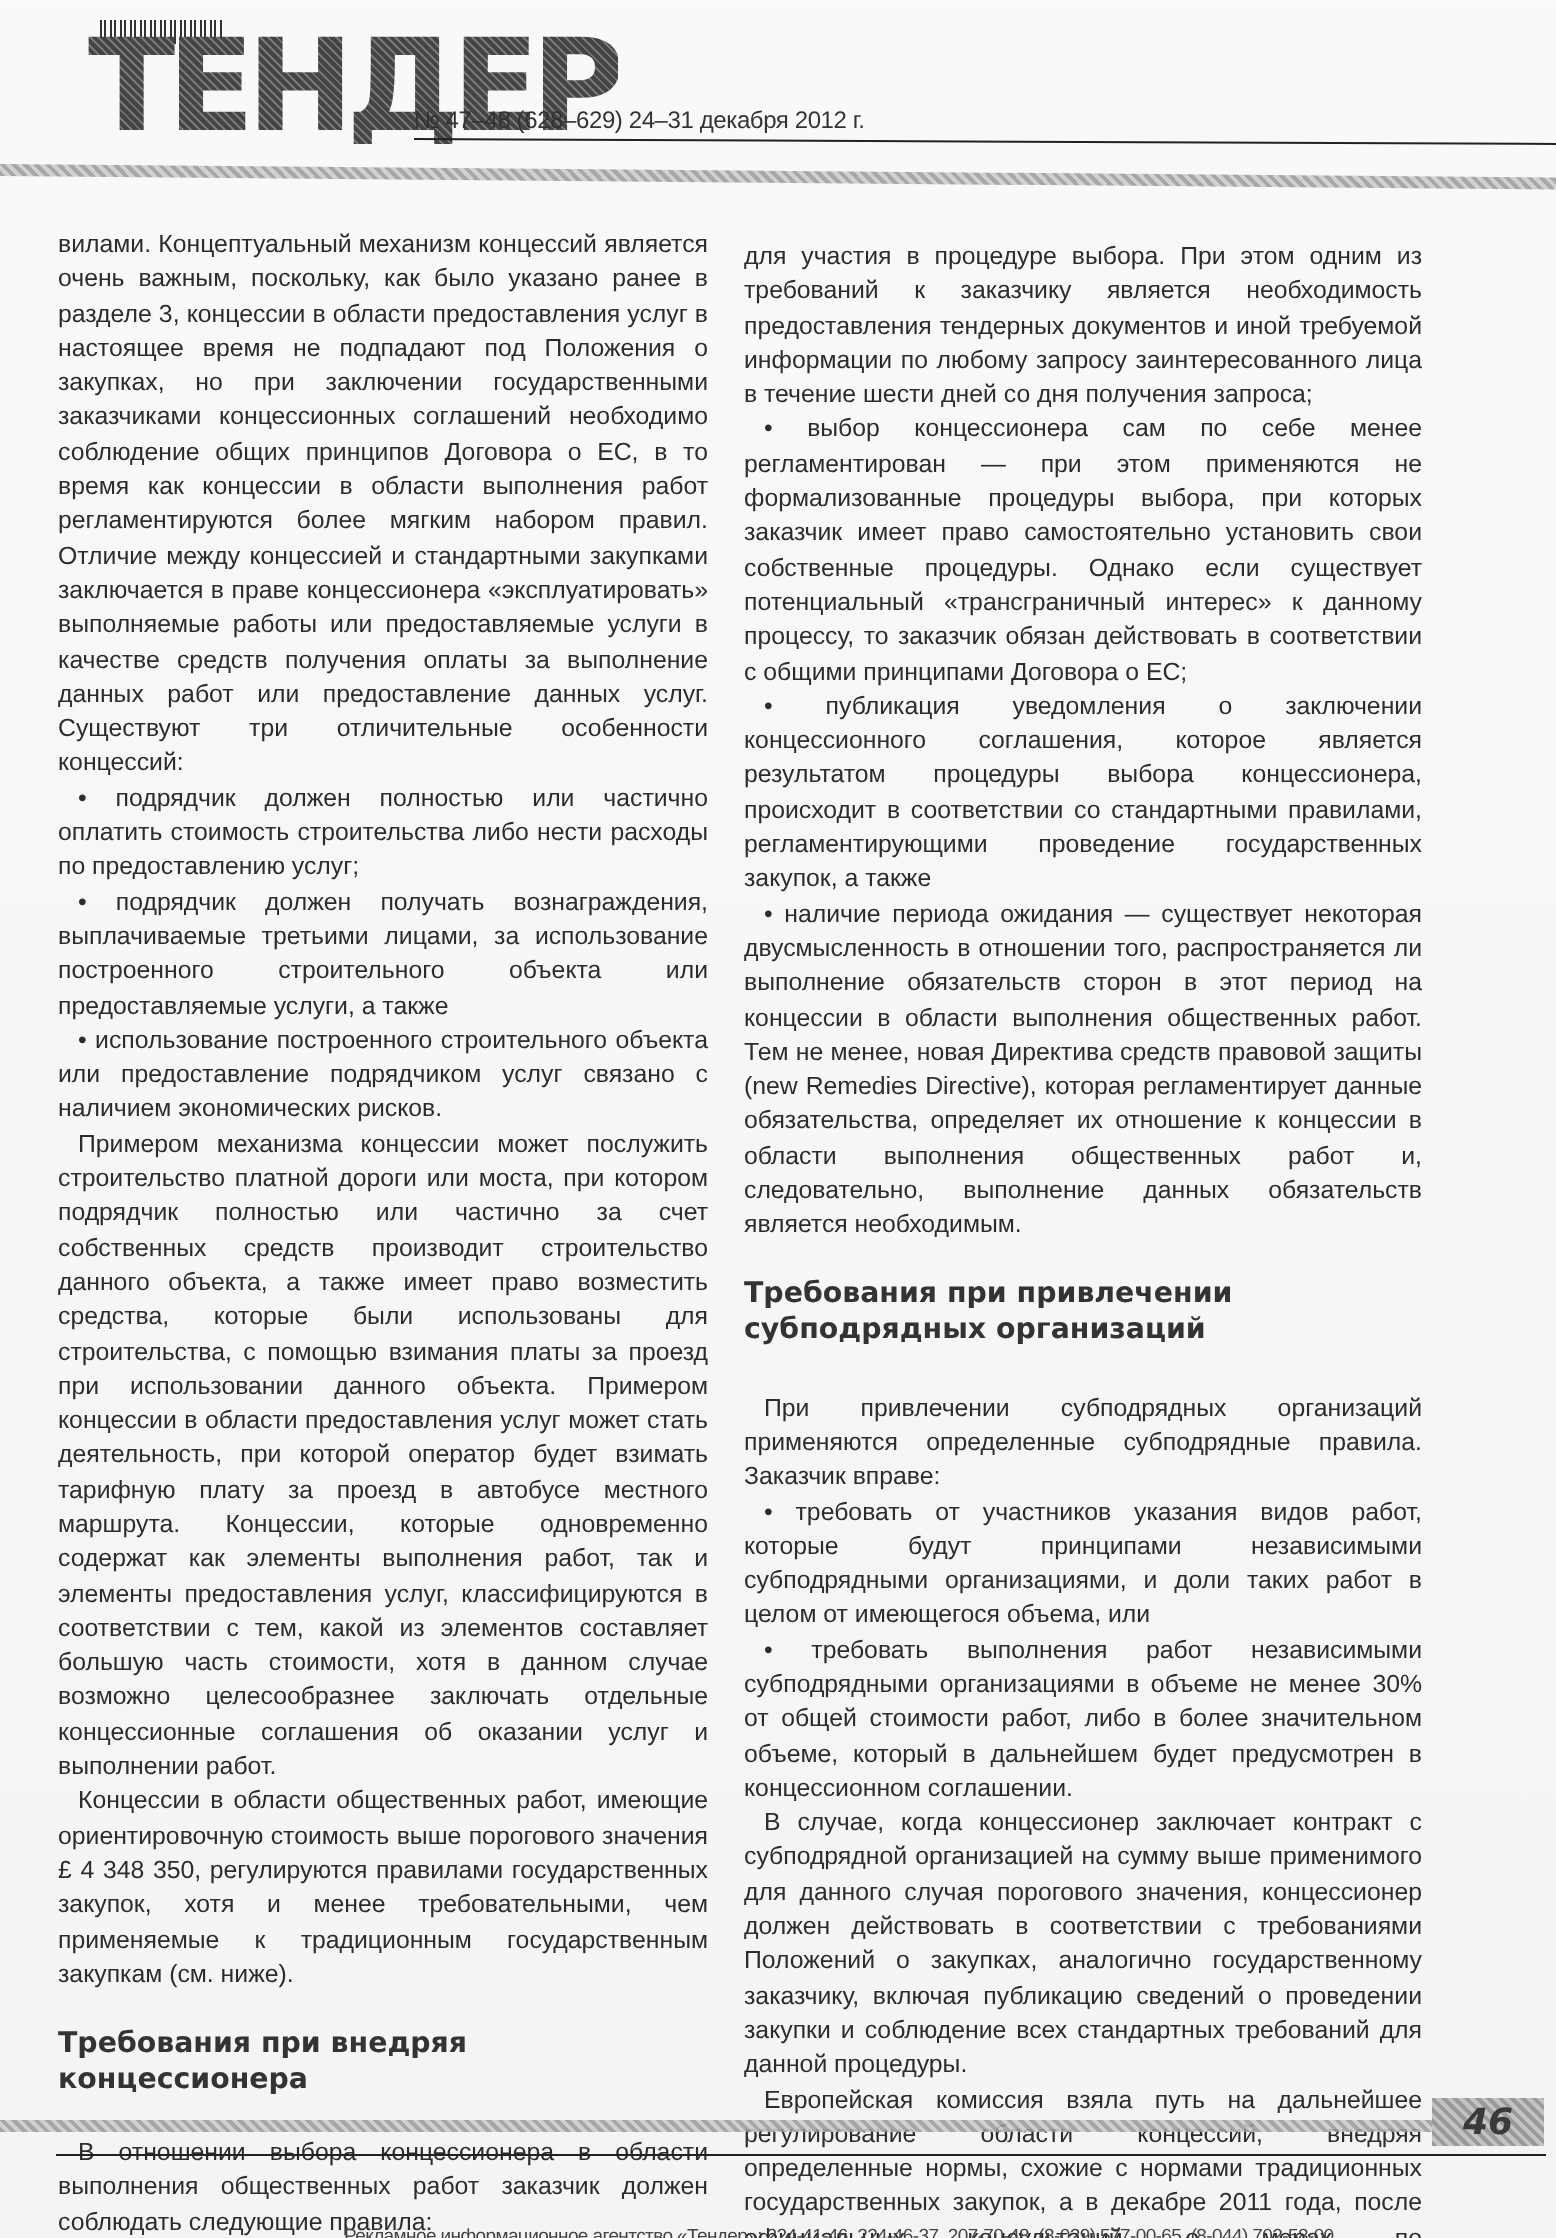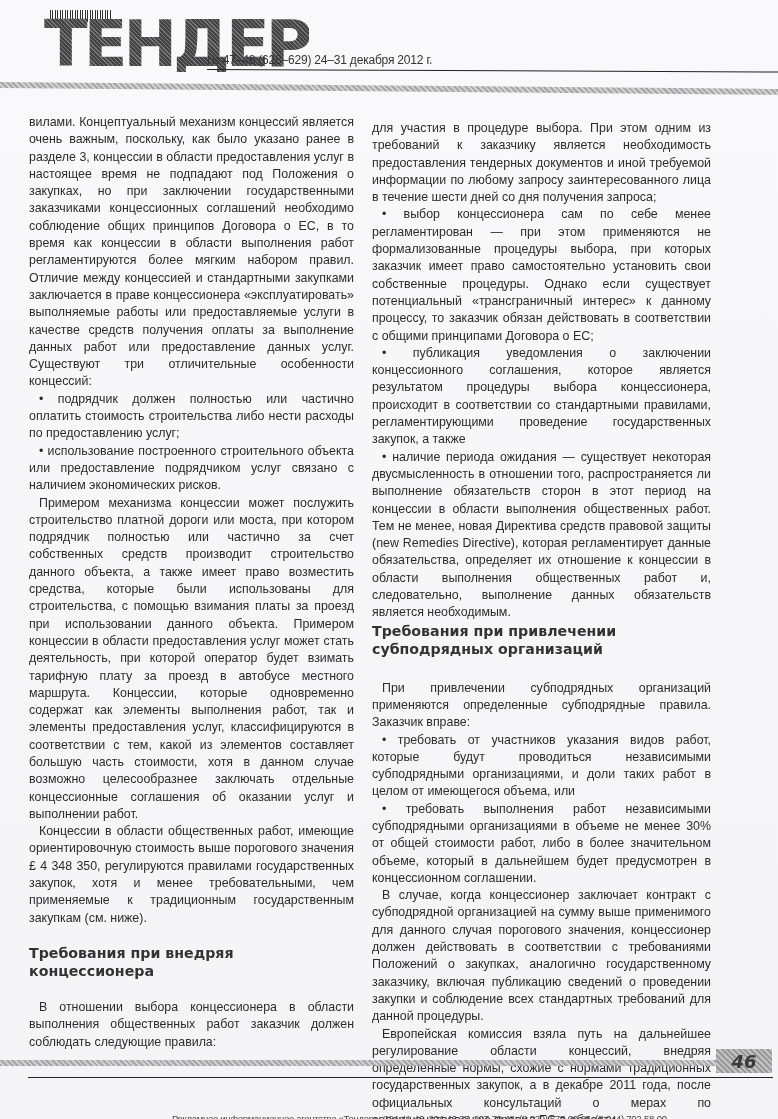--- a/index.html
+++ b/index.html
@@ -52,21 +52,21 @@
   .col-left { left: 29px; width: 325px; }
   .col-right { left: 372px; width: 339px; top: 120px; }
   .col p { margin: 0; text-indent: 0; }
   .col p.indent { text-indent: 10px; }
   .col p.bullet { text-indent: 10px; }
   .col h2 {
     font-family: "DejaVu Sans", sans-serif; font-weight: bold;
     font-size: 14.2px; line-height: 18px; color: #333;
     margin: 17px 0 19px 0; text-align: left;
   }
-  .col-right h2 { margin: 0 0 22px 0; }
+  .col-right h2 { margin: 16px 0 22px 0; }
   
   .footer-band {
     position: absolute; left: 0; top: 1060px; width: 720px; height: 6px;
     background: repeating-linear-gradient(45deg, #999 0 2px, #c9c9c9 2px 4px);
     opacity: .85;
   }
   .page-num-box {
     position: absolute; left: 716px; top: 1049px; width: 56px; height: 24px;
     background: repeating-linear-gradient(45deg, #9a9a9a 0 2px, #c2c2c2 2px 4px);
     display: flex; align-items: center; justify-content: center;
@@ -93,36 +93,37 @@
     <div class="barcode"></div>
     <div class="logo-text">ТЕНДЕР</div>
   </div>
   <div class="issue-line">№ 47–48 (628–629) 24–31 декабря 2012 г.</div>
   <div class="header-rule"></div>
   <div class="header-band"></div>
 
   <div class="col col-left">
     <p>вилами. Концептуальный механизм концессий является очень важным, поскольку, как было указано ранее в разделе 3, концессии в области предоставления услуг в настоящее время не подпадают под Положения о закупках, но при заключении государственными заказчиками концессионных соглашений необходимо соблюдение общих принципов Договора о ЕС, в то время как концессии в области выполнения работ регламентируются более мягким набором правил. Отличие между концессией и стандартными закупками заключается в праве концессионера «эксплуатировать» выполняемые работы или предоставляемые услуги в качестве средств получения оплаты за выполнение данных работ или предоставление данных услуг. Существуют три отличительные особенности концессий:</p>
     <p class="bullet">• подрядчик должен полностью или частично оплатить стоимость строительства либо нести расходы по предоставлению услуг;</p>
+    <p class="bullet">• подрядчик должен получать вознаграждения, выплачиваемые третьими лицами, за использование построенного строительного объекта или предоставляемые услуги, а также</p>
     <p class="bullet">• использование построенного строительного объекта или предоставление подрядчиком услуг связано с наличием экономических рисков.</p>
     <p class="indent">Примером механизма концессии может послужить строительство платной дороги или моста, при котором подрядчик полностью или частично за счет собственных средств производит строительство данного объекта, а также имеет право возместить средства, которые были использованы для строительства, с помощью взимания платы за проезд при использовании данного объекта. Примером концессии в области предоставления услуг может стать деятельность, при которой оператор будет взимать тарифную плату за проезд в автобусе местного маршрута. Концессии, которые одновременно содержат как элементы выполнения работ, так и элементы предоставления услуг, классифицируются в соответствии с тем, какой из элементов составляет большую часть стоимости, хотя в данном случае возможно целесообразнее заключать отдельные концессионные соглашения об оказании услуг и выполнении работ.</p>
     <p class="indent">Концессии в области общественных работ, имеющие ориентировочную стоимость выше порогового значения £ 4 348 350, регулируются правилами государственных закупок, хотя и менее требовательными, чем применяемые к традиционным государственным закупкам (см. ниже).</p>
     <h2>Требования при внедряя концессионера</h2>
     <p class="indent">В отношении выбора концессионера в области выполнения общественных работ заказчик должен соблюдать следующие правила:</p>
 
   </div>
 
   <div class="col col-right">
     <p>для участия в процедуре выбора. При этом одним из требований к заказчику является необходимость предоставления тендерных документов и иной требуемой информации по любому запросу заинтересованного лица в течение шести дней со дня получения запроса;</p>
     <p class="bullet">• выбор концессионера сам по себе менее регламентирован — при этом применяются не формализованные процедуры выбора, при которых заказчик имеет право самостоятельно установить свои собственные процедуры. Однако если существует потенциальный «трансграничный интерес» к данному процессу, то заказчик обязан действовать в соответствии с общими принципами Договора о ЕС;</p>
     <p class="bullet">• публикация уведомления о заключении концессионного соглашения, которое является результатом процедуры выбора концессионера, происходит в соответствии со стандартными правилами, регламентирующими проведение государственных закупок, а также</p>
     <p class="bullet">• наличие периода ожидания — существует некоторая двусмысленность в отношении того, распространяется ли выполнение обязательств сторон в этот период на концессии в области выполнения общественных работ. Тем не менее, новая Директива средств правовой защиты (new Remedies Directive), которая регламентирует данные обязательства, определяет их отношение к концессии в области выполнения общественных работ и, следовательно, выполнение данных обязательств является необходимым.</p>
     <h2>Требования при привлечении субподрядных организаций</h2>
     <p class="indent">При привлечении субподрядных организаций применяются определенные субподрядные правила. Заказчик вправе:</p>
-    <p class="bullet">• требовать от участников указания видов работ, которые будут проводиться независимыми субподрядными организациями, и доли таких работ в целом от имеющегося объема, или</p>
+    <p class="bullet">• требовать от участников указания видов работ, которые будут принципами независимыми субподрядными организациями, и доли таких работ в целом от имеющегося объема, или</p>
     <p class="bullet">• требовать выполнения работ независимыми субподрядными организациями в объеме не менее 30% от общей стоимости работ, либо в более значительном объеме, который в дальнейшем будет предусмотрен в концессионном соглашении.</p>
     <p class="indent">В случае, когда концессионер заключает контракт с субподрядной организацией на сумму выше применимого для данного случая порогового значения, концессионер должен действовать в соответствии с требованиями Положений о закупках, аналогично государственному заказчику, включая публикацию сведений о проведении закупки и соблюдение всех стандартных требований для данной процедуры.</p>
     <p class="indent">Европейская комиссия взяла путь на дальнейшее регулирование области концессий, внедряя определенные нормы, схожие с нормами традиционных государственных закупок, а в декабре 2011 года, после официальных консультаций о мерах по совершенствованию правил ЕС в области</p>
   </div>
 
   <div class="footer-band"></div>
   <div class="page-num-box">
     <span class="page-num">46</span>
   </div>
   <div class="footer-rule"></div>

